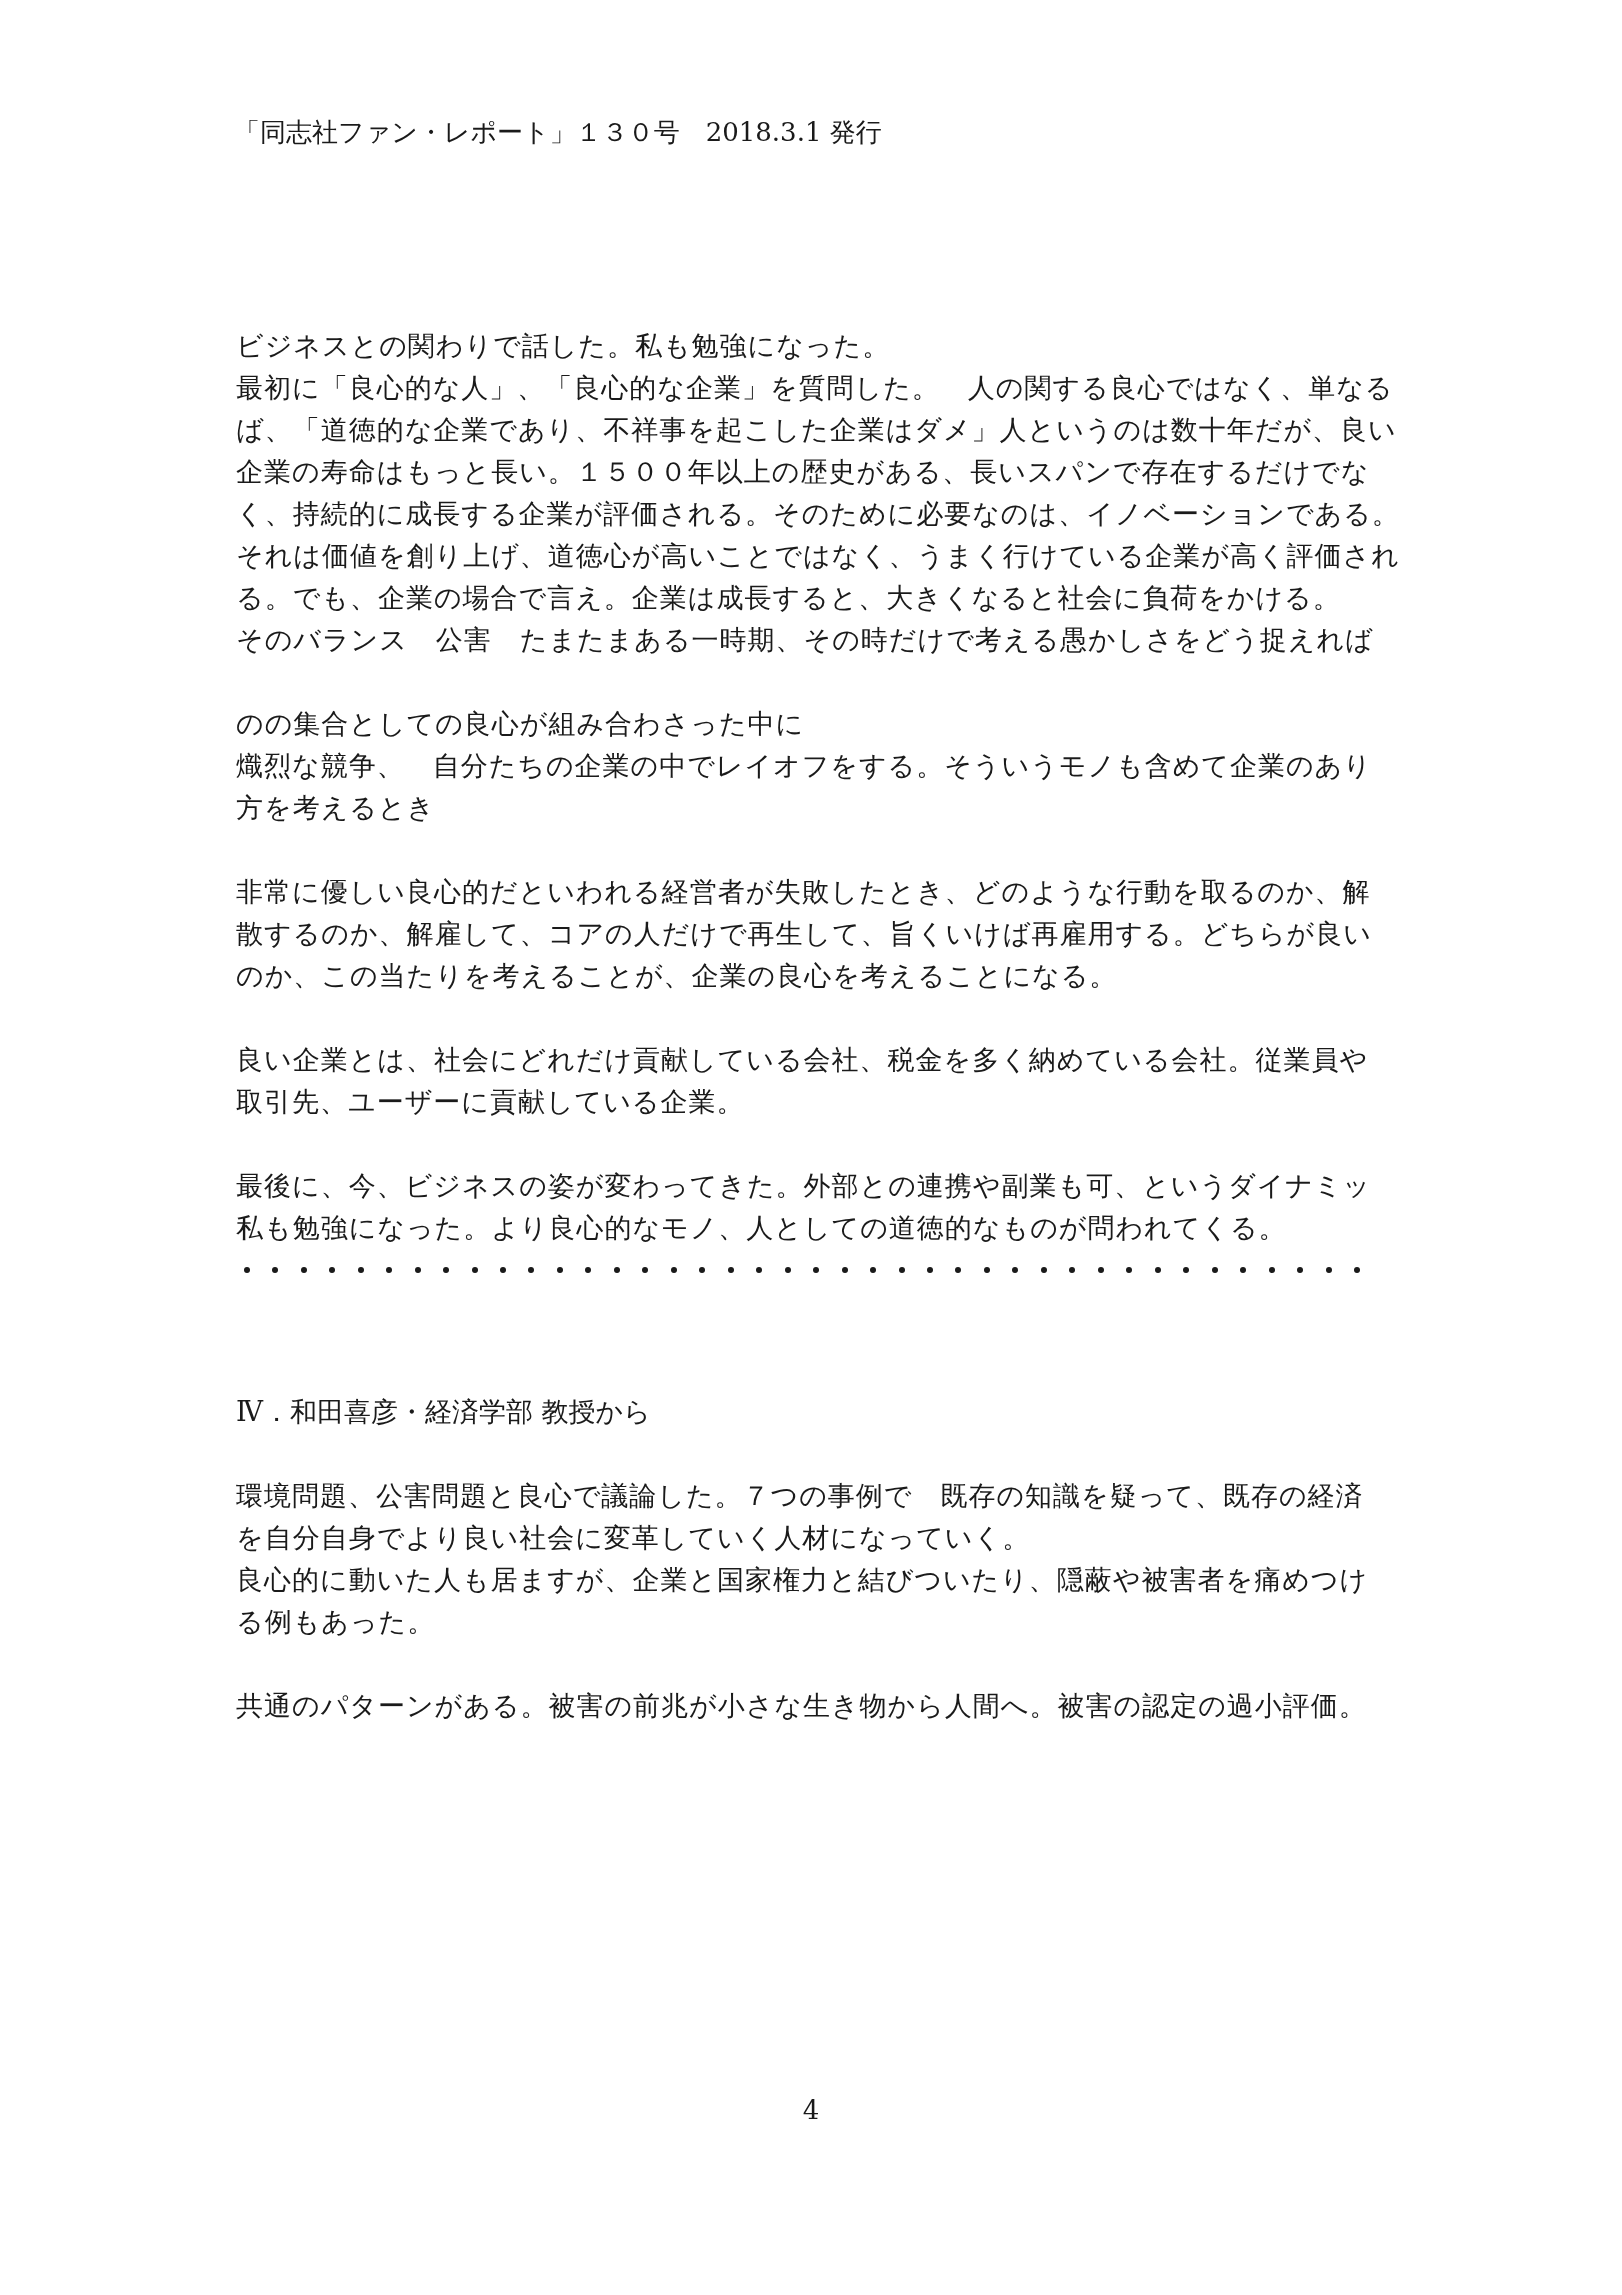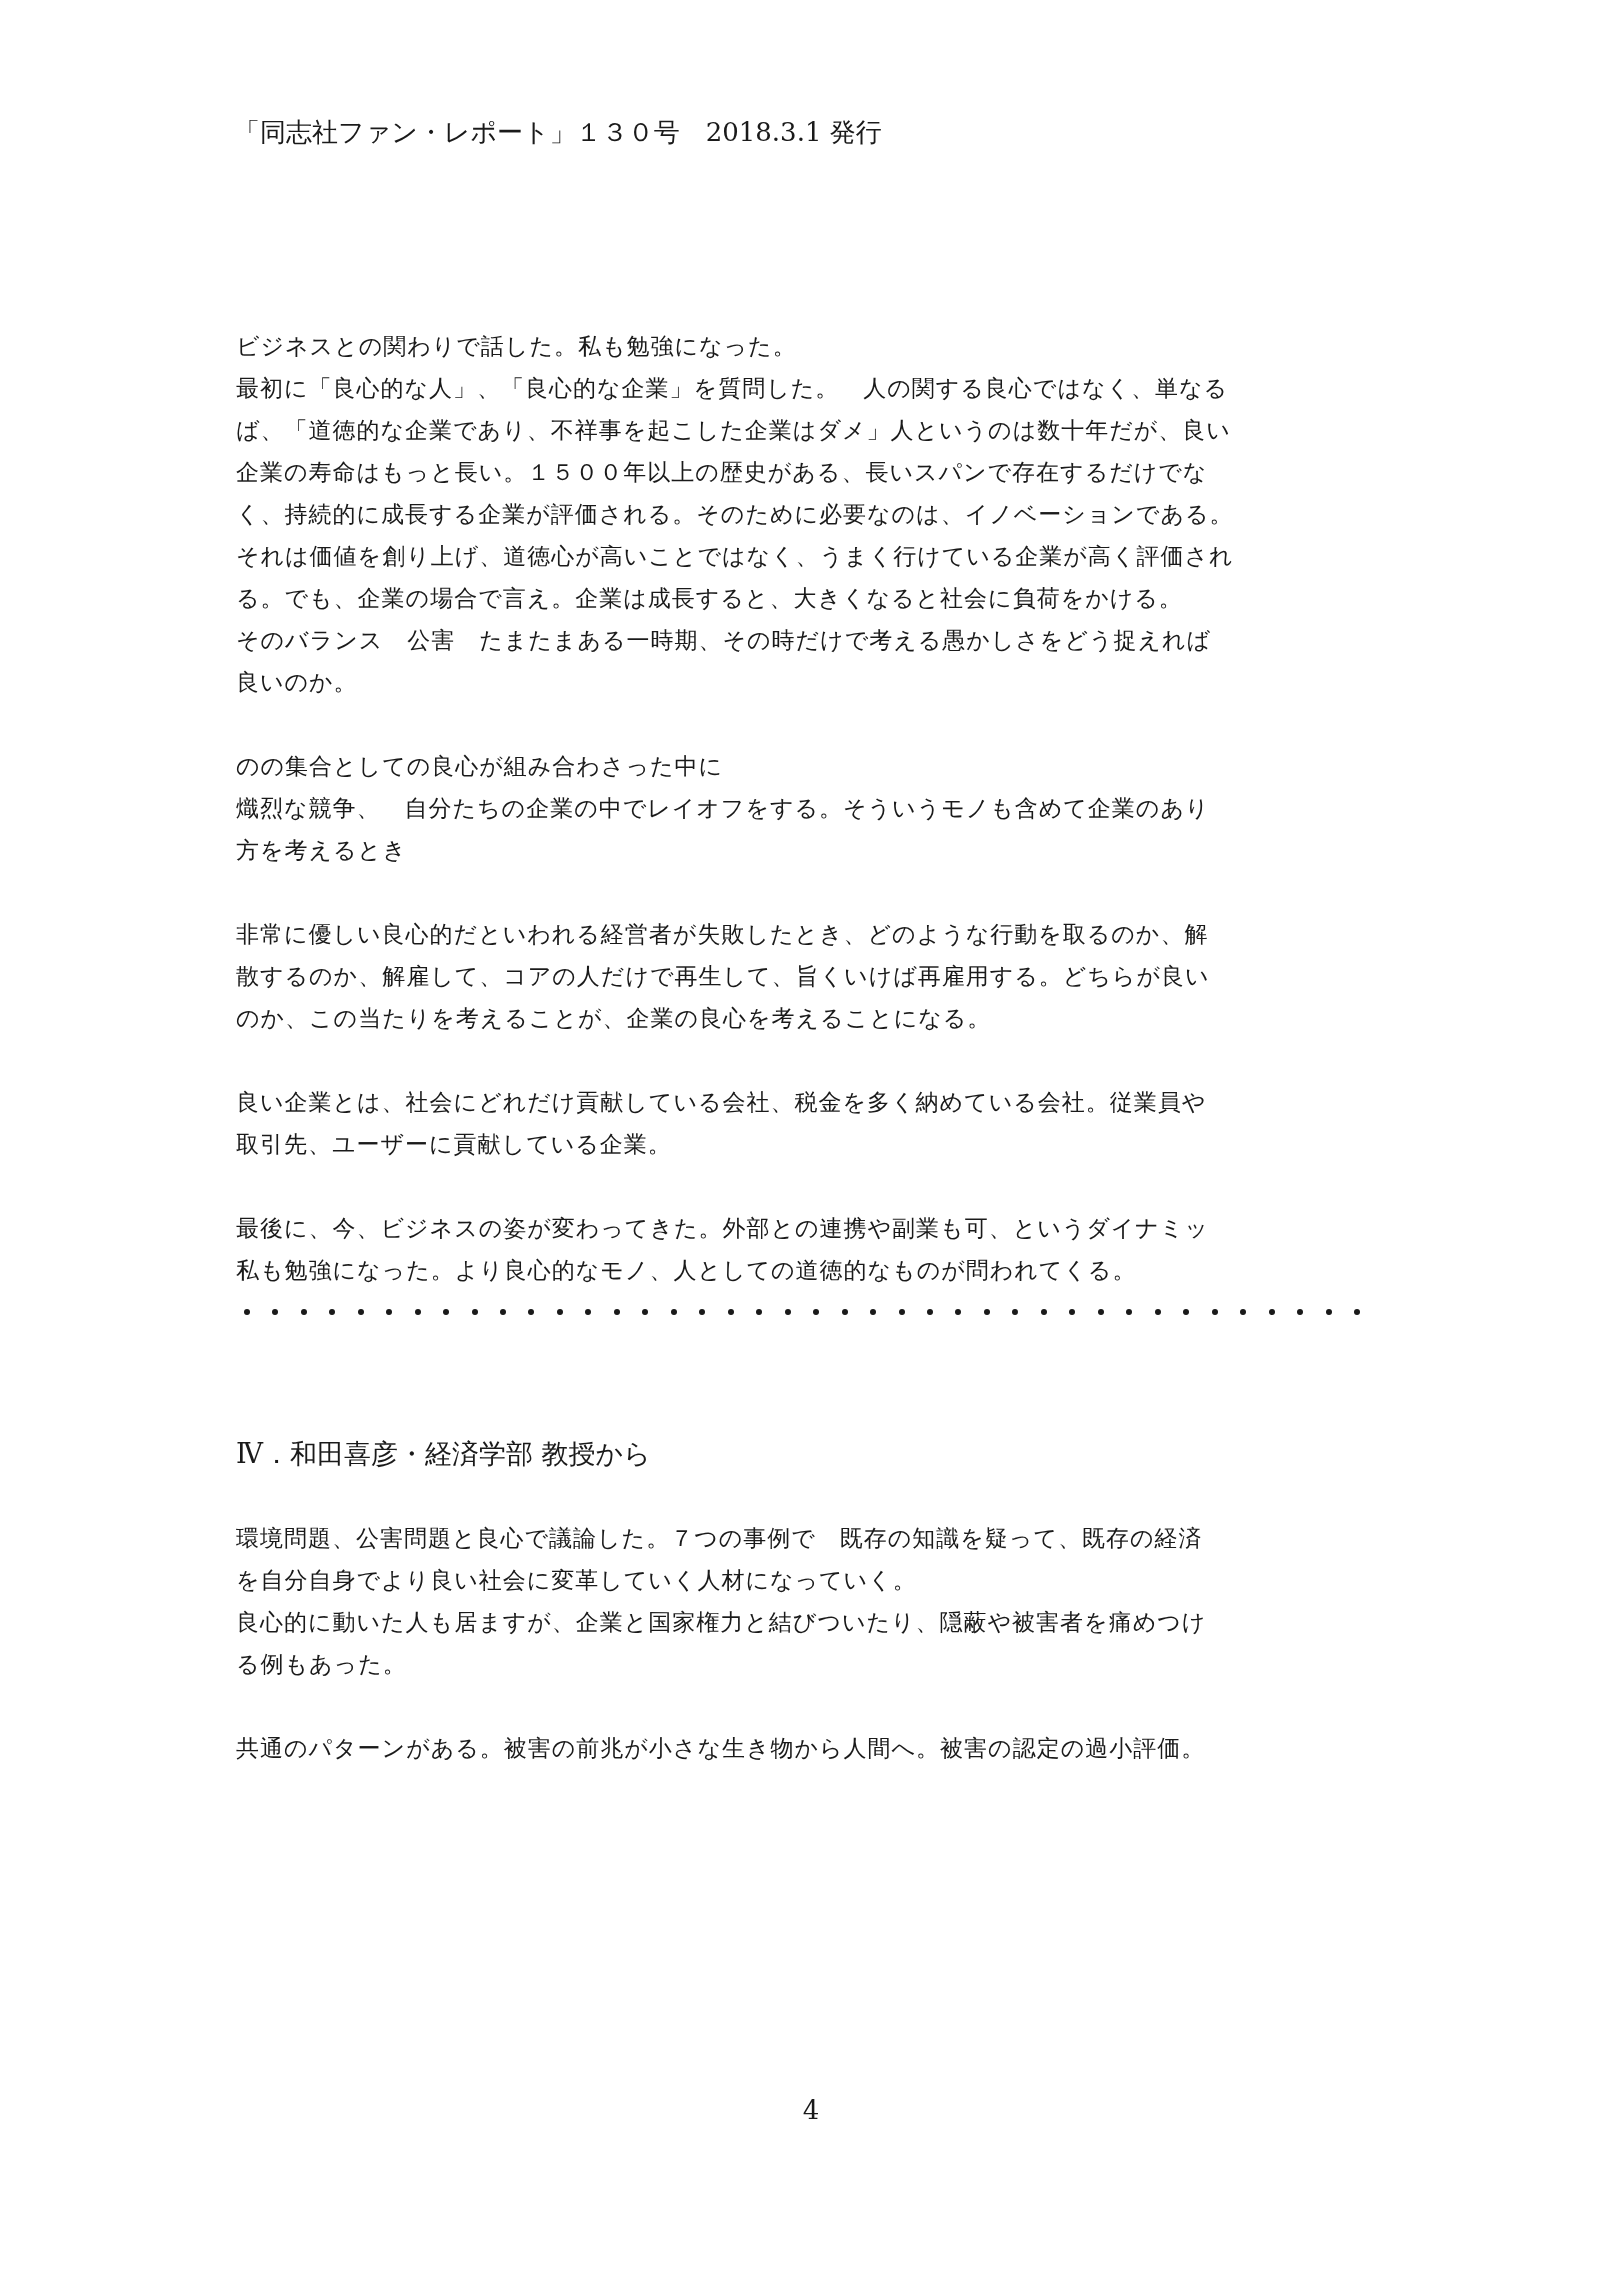--- a/index.html
+++ b/index.html
@@ -10,21 +10,21 @@
     font-family: "DejaVu Serif", "Liberation Serif", serif;
   }
   .header {
     position: absolute; left: 234px; top: 116px;
     font-size: 26px; line-height: 33px; white-space: nowrap; letter-spacing: 0px;
   }
   .body {
     position: absolute; left: 236px; top: 325px; width: 1152px;
   }
   .line {
-    display: block; font-size: 23px; height: 42px; line-height: 42px;
+    display: block; font-size: 27px; height: 42px; line-height: 42px;
     white-space: nowrap; letter-spacing: 1px;
   }
   .blank { display: block; height: 42px; }
   .dots {
     display: block; height: 42px; line-height: 42px; white-space: nowrap;
     position: relative;
   }
   .dot {
     position: absolute; top: 18.3px; width: 5.9px; height: 5.9px; border-radius: 50%;
     background: #1a1a1a;
@@ -46,21 +46,20 @@
 
     <div>
       <span class="line">ビジネスとの関わりで話した。私も勉強になった。</span>
       <span class="line">最初に「良心的な人」、「良心的な企業」を質問した。　人の関する良心ではなく、単なる</span>
       <span class="line">ば、「道徳的な企業であり、不祥事を起こした企業はダメ」人というのは数十年だが、良い</span>
       <span class="line">企業の寿命はもっと長い。１５００年以上の歴史がある、長いスパンで存在するだけでな</span>
       <span class="line">く、持続的に成長する企業が評価される。そのために必要なのは、イノベーションである。</span>
       <span class="line">それは価値を創り上げ、道徳心が高いことではなく、うまく行けている企業が高く評価され</span>
       <span class="line">る。でも、企業の場合で言え。企業は成長すると、大きくなると社会に負荷をかける。</span>
       <span class="line">そのバランス　公害　たまたまある一時期、その時だけで考える愚かしさをどう捉えれば</span>
-      <span class="line">良いのか。</span>
     </div>
     <span class="blank"></span>
 
     <div>
       <span class="line">のの集合としての良心が組み合わさった中に</span>
       <span class="line">熾烈な競争、　自分たちの企業の中でレイオフをする。そういうモノも含めて企業のあり</span>
       <span class="line">方を考えるとき</span>
     </div>
     <span class="blank"></span>
 

